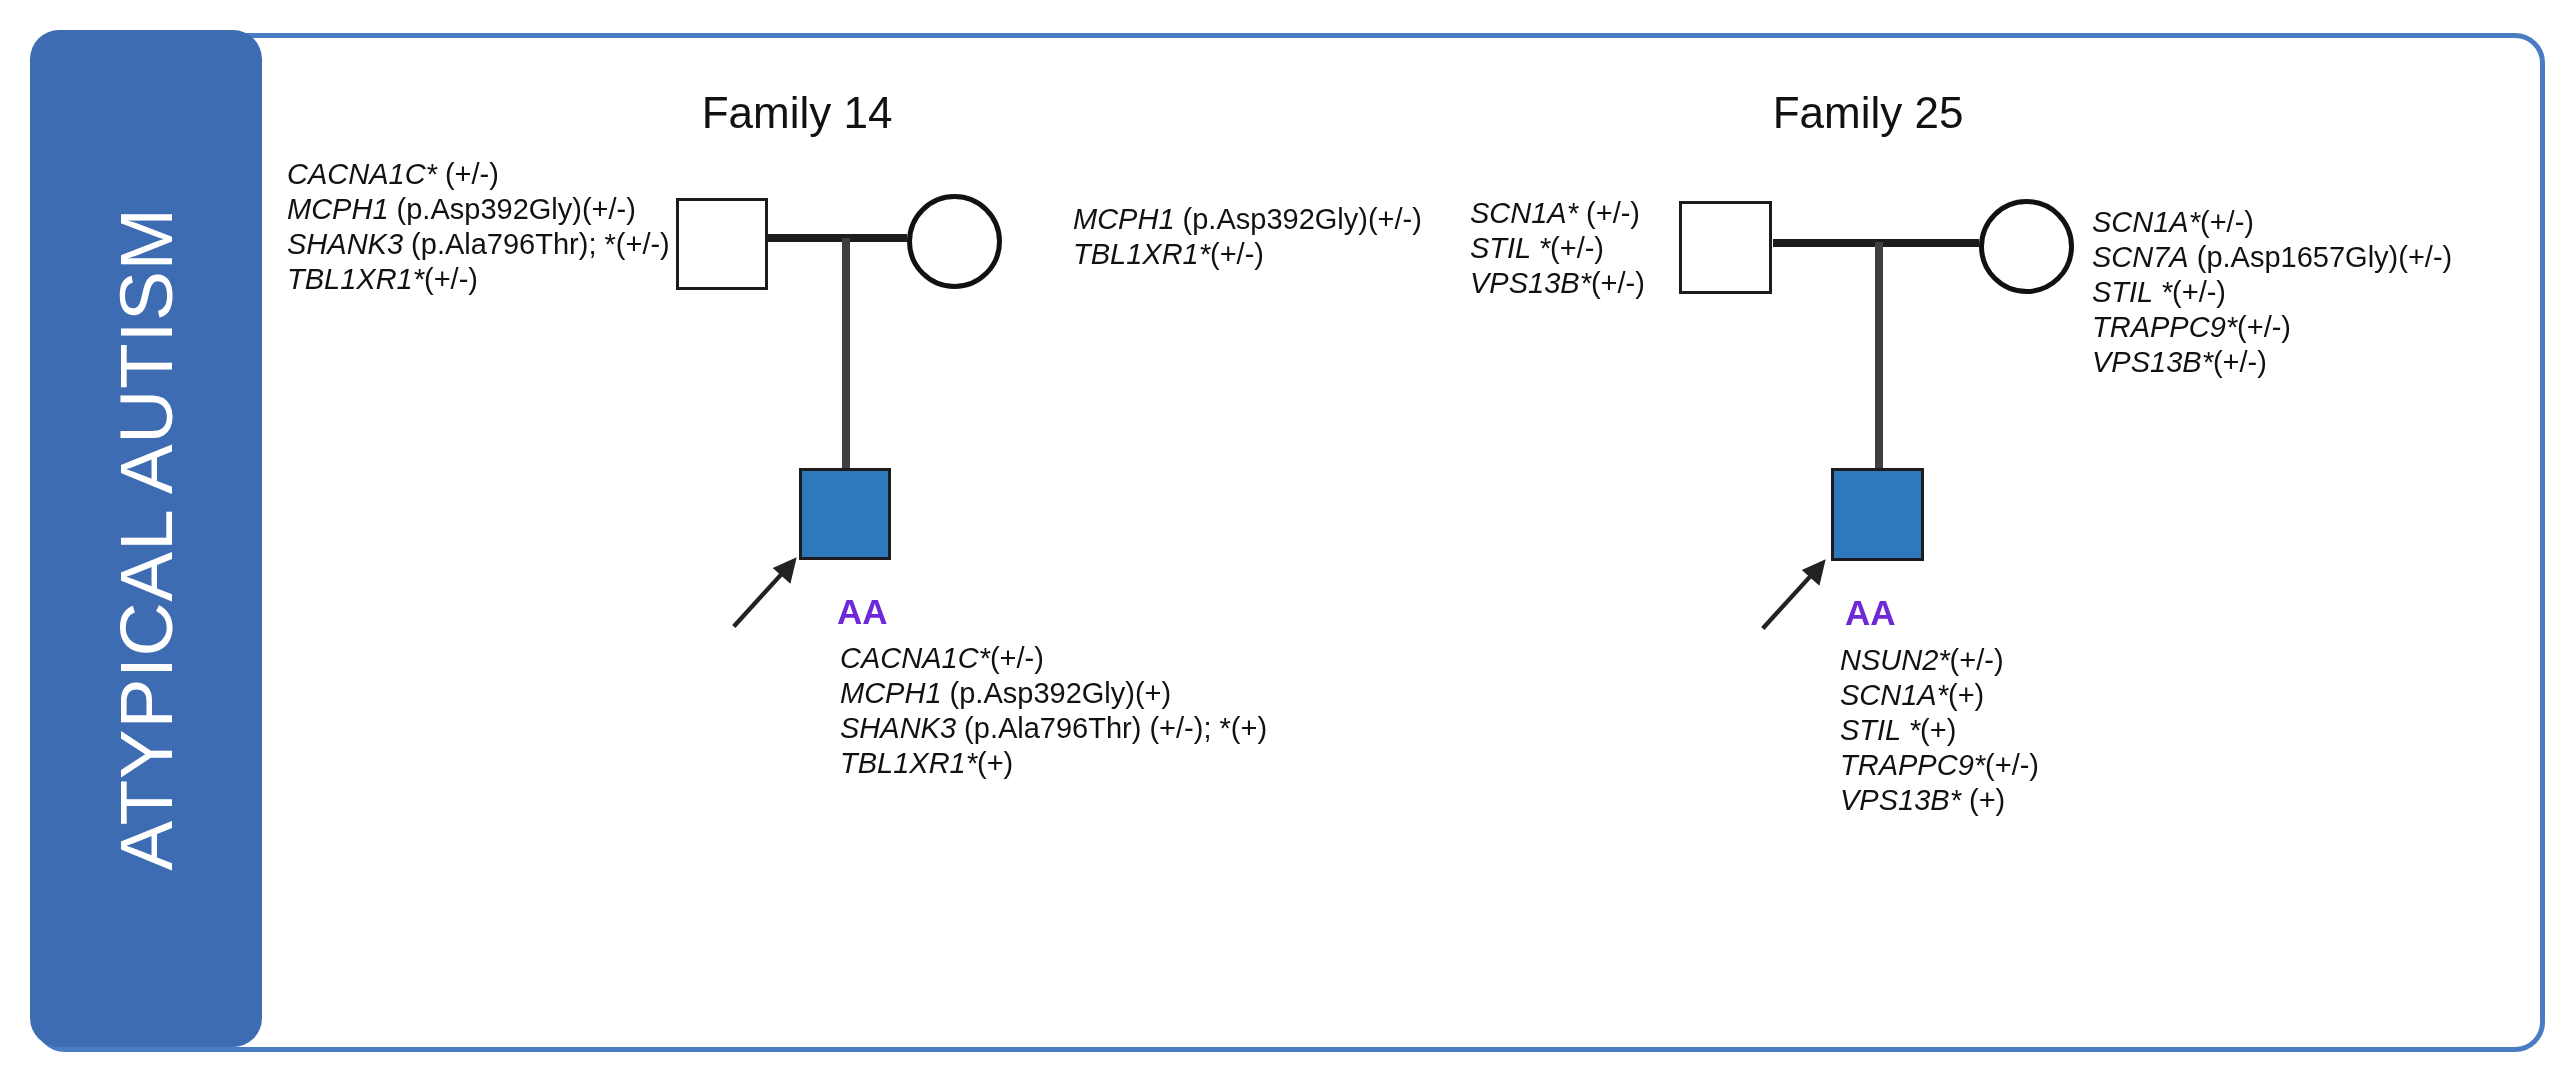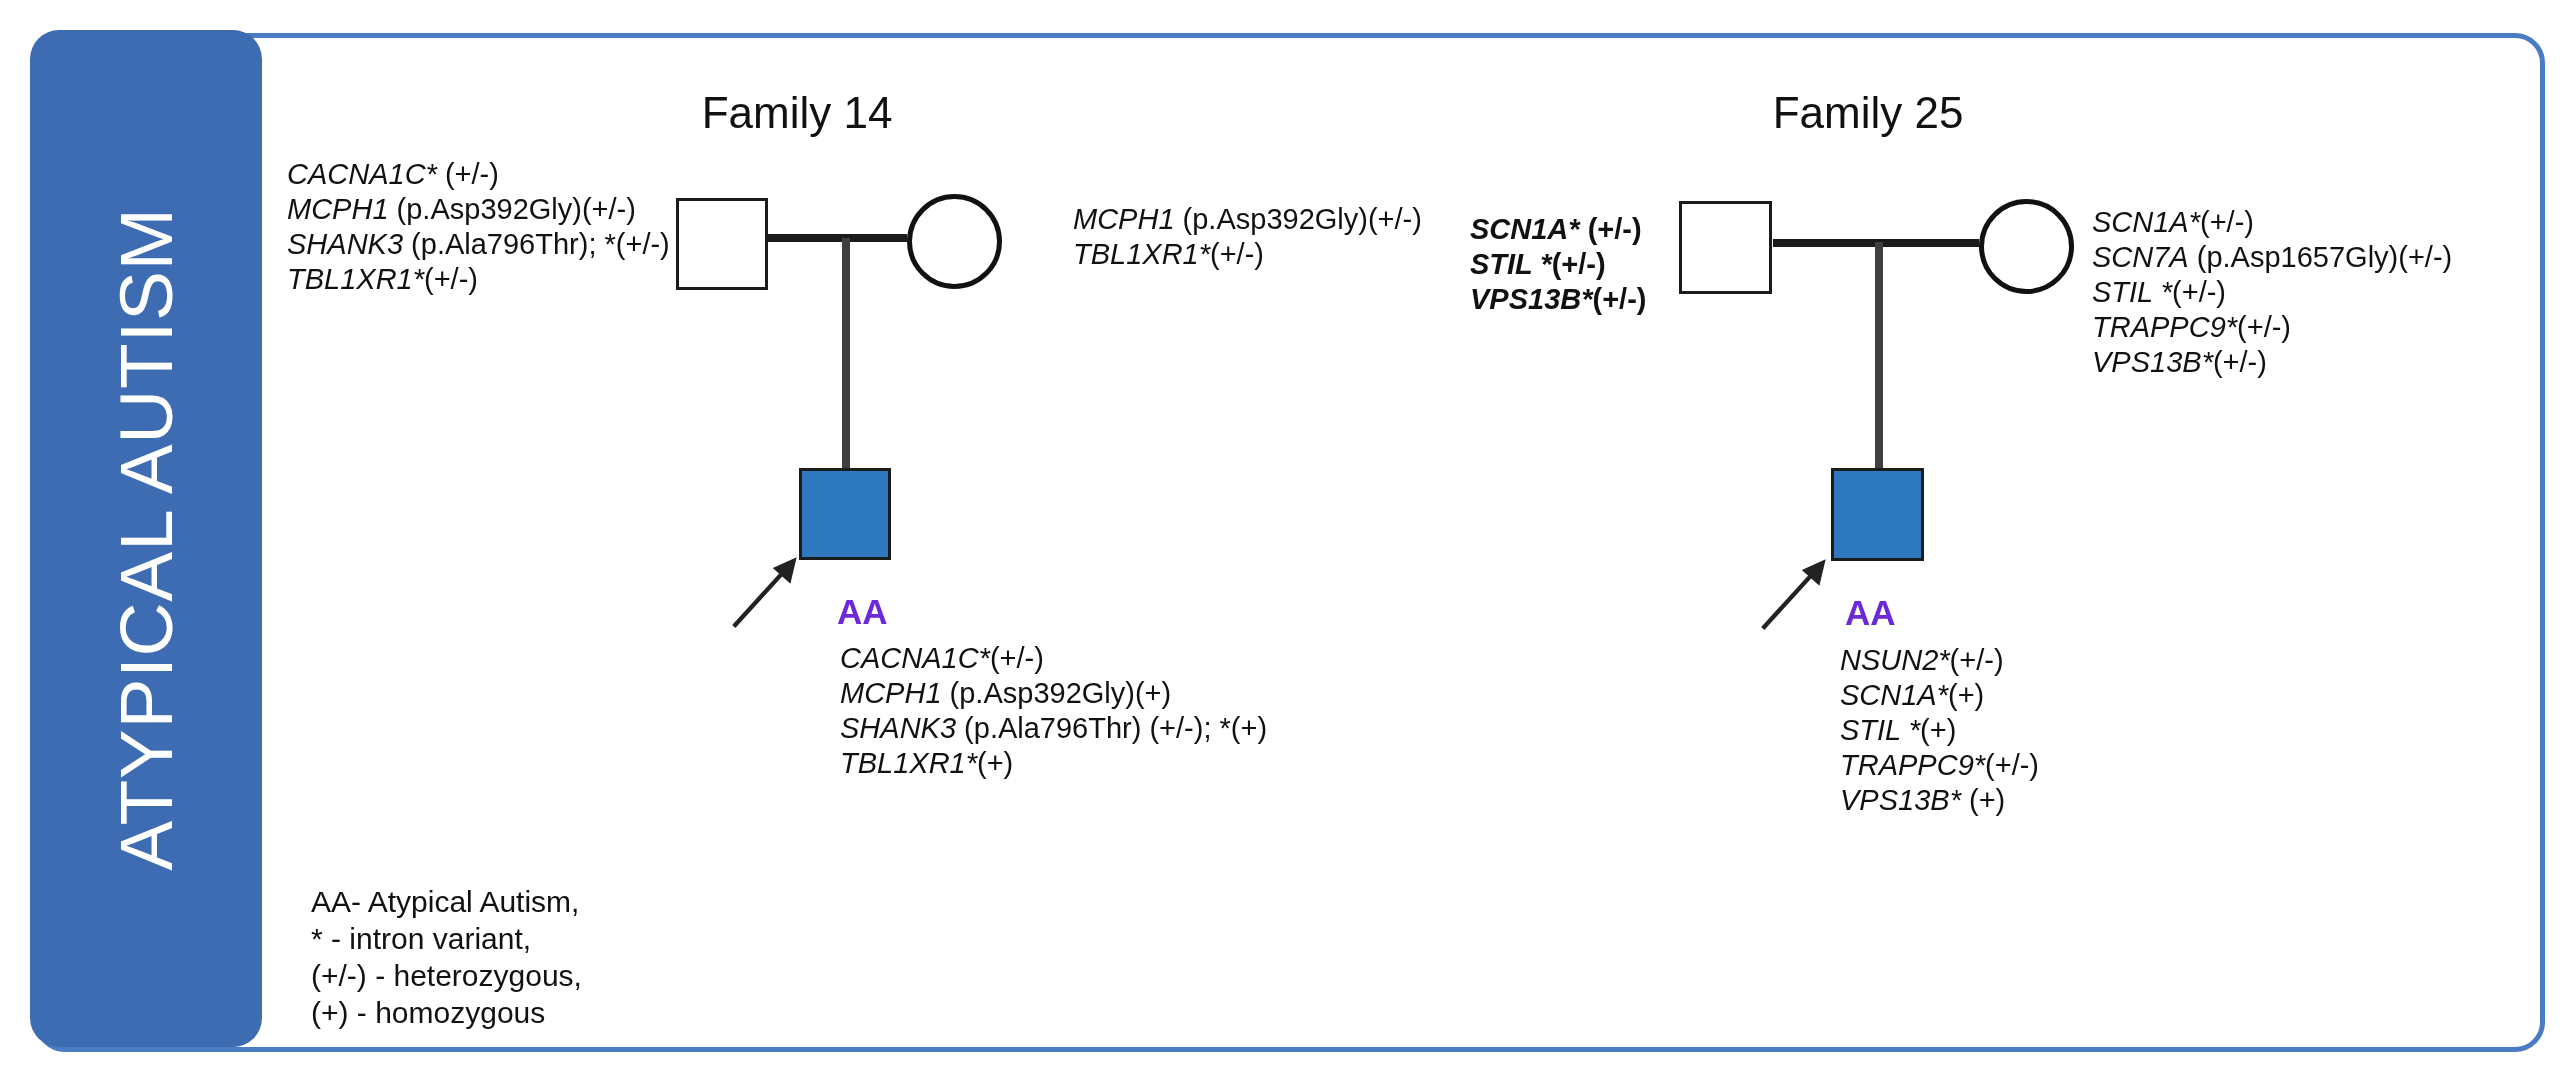--- a/index.html
+++ b/index.html
@@ -78,21 +78,21 @@
 
   <div class="gene-list" style="left:840px;top:641px;">
     <div><span class="gene">CACNA1C*</span><span class="variant">(+/-)</span></div>
     <div><span class="gene">MCPH1</span><span class="variant"> (p.Asp392Gly)(+)</span></div>
     <div><span class="gene">SHANK3</span><span class="variant"> (p.Ala796Thr) (+/-); *(+)</span></div>
     <div><span class="gene">TBL1XR1*</span><span class="variant">(+)</span></div>
   </div>
 
   <div class="family-title" style="left:1868px;top:88px;">Family 25</div>
 
-  <div class="gene-list" style="left:1470px;top:212px;font-weight:bold;">
+  <div class="gene-list" style="left:1470px;top:196px;">
     <div><span class="gene">SCN1A*</span><span class="variant"> (+/-)</span></div>
     <div><span class="gene">STIL *</span><span class="variant">(+/-)</span></div>
     <div><span class="gene">VPS13B*</span><span class="variant">(+/-)</span></div>
   </div>
 
   <div class="sq" style="left:1679px;top:201px;width:93px;height:93px;"></div>
   <div class="hline" style="left:1773px;top:239px;width:206px;"></div>
   <div class="ci" style="left:1979px;top:199px;width:95px;height:95px;"></div>
   <div class="vline" style="left:1875px;top:242px;height:226px;"></div>
   <div class="sq affected" style="left:1831px;top:468px;width:93px;height:93px;"></div>
@@ -113,21 +113,15 @@
   </div>
 
   <div class="gene-list" style="left:1840px;top:643px;">
     <div><span class="gene">NSUN2*</span><span class="variant">(+/-)</span></div>
     <div><span class="gene">SCN1A*</span><span class="variant">(+)</span></div>
     <div><span class="gene">STIL *</span><span class="variant">(+)</span></div>
     <div><span class="gene">TRAPPC9*</span><span class="variant">(+/-)</span></div>
     <div><span class="gene">VPS13B*</span><span class="variant"> (+)</span></div>
   </div>
 
-  <div class="legend">
-    <div>AA- Atypical Autism,</div>
-    <div>* - intron variant,</div>
-    <div>(+/-) - heterozygous,</div>
-    <div>(+) - homozygous</div>
-  </div>
 
 </div>
 
 
 </body></html>

